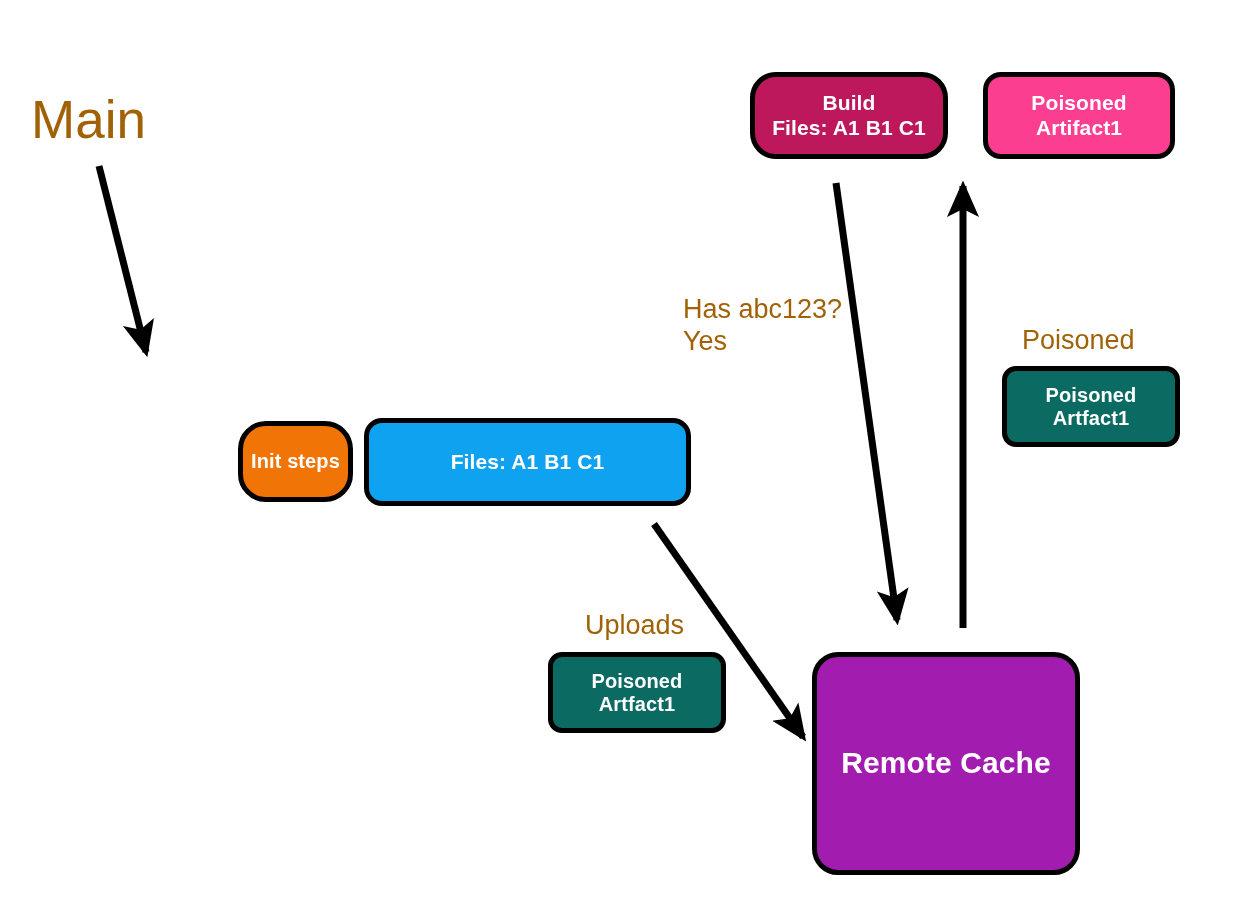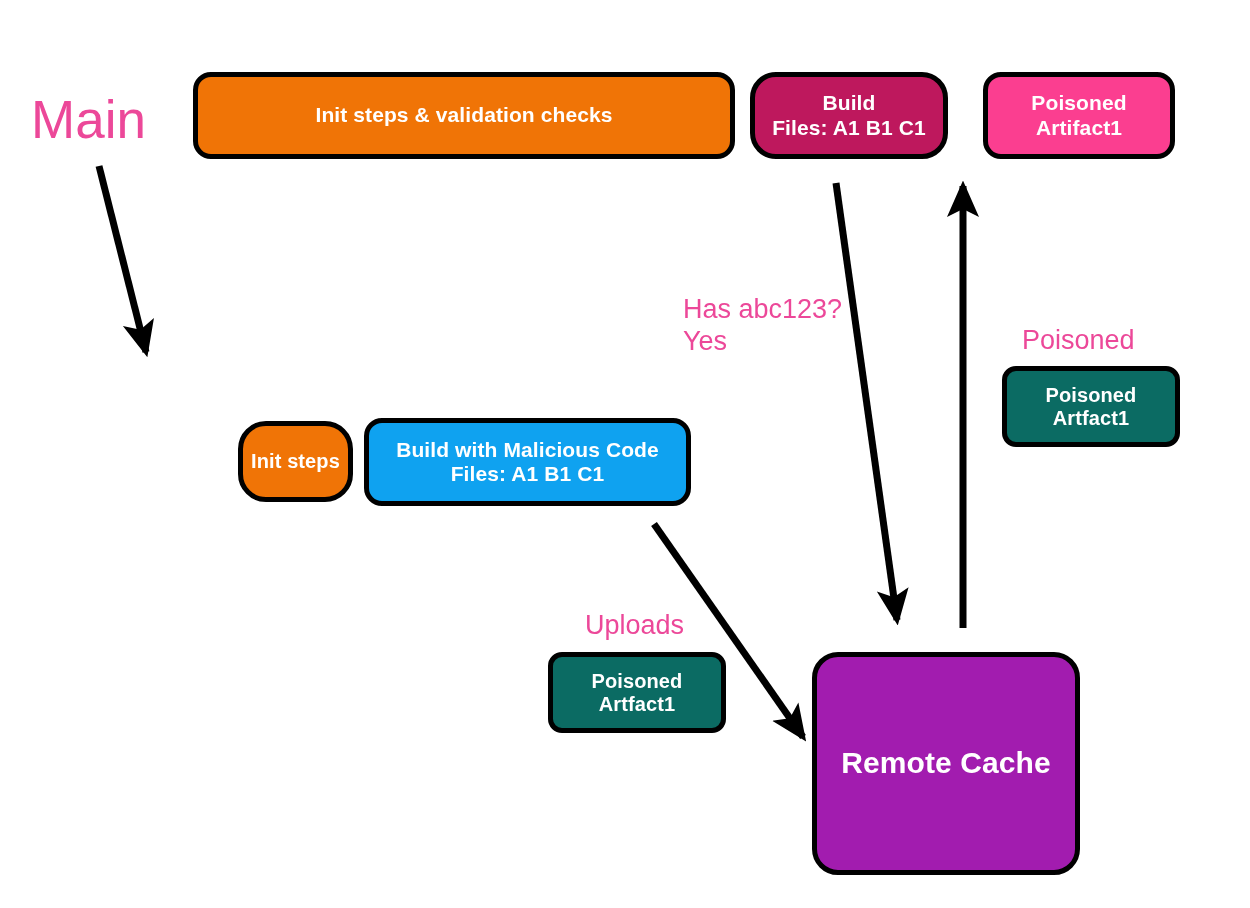--- a/index.html
+++ b/index.html
@@ -34,21 +34,21 @@
     align-items: center;
     justify-content: center;
     text-align: center;
     color: #ffffff;
     font-weight: bold;
     line-height: 1.15;
     letter-spacing: 0.1px;
   }
   .label {
     position: absolute;
-    color: #ec4899;
+    color: #a16207;
     font-weight: normal;
     line-height: 1.18;
     white-space: pre-line;
   }
 
   
   .n-init-validation {
     left: 193px; top: 72px; width: 542px; height: 87px;
     background: #F07406;
     border-radius: 18px;
@@ -142,23 +142,20 @@
     <line x1="836" y1="183" x2="897" y2="620" stroke="#000000" stroke-width="7" marker-end="url(#ah)"></line>
 
     <line x1="963" y1="628" x2="963" y2="186" stroke="#000000" stroke-width="7" marker-end="url(#ah)"></line>
 
     <line x1="654" y1="524" x2="803" y2="737" stroke="#000000" stroke-width="7" marker-end="url(#ah)"></line>
   </svg>
 
   <div class="label l-main">Main</div>
 
 
-  <div class="node n-init-validation">
-    <span>Init steps &amp; validation checks</span>
-  </div>
 
   <div class="node n-build-main">
     <div>
       <div>Build</div>
       <div>Files: A1  B1  C1</div>
     </div>
   </div>
 
   <div class="node n-deploys">
     <div>
@@ -166,21 +163,20 @@
       <div>Artifact1</div>
     </div>
   </div>
 
   <div class="node n-init-steps">
     <span>Init steps</span>
   </div>
 
   <div class="node n-build-malicious">
     <div>
-      <div>Build with Malicious Code</div>
       <div>Files: A1  B1  C1</div>
     </div>
   </div>
 
   <div class="label l-has-abc">Has abc123?
 Yes</div>
 
   <div class="label l-downloads">Poisoned</div>
 
   <div class="label l-uploads">Uploads</div>

